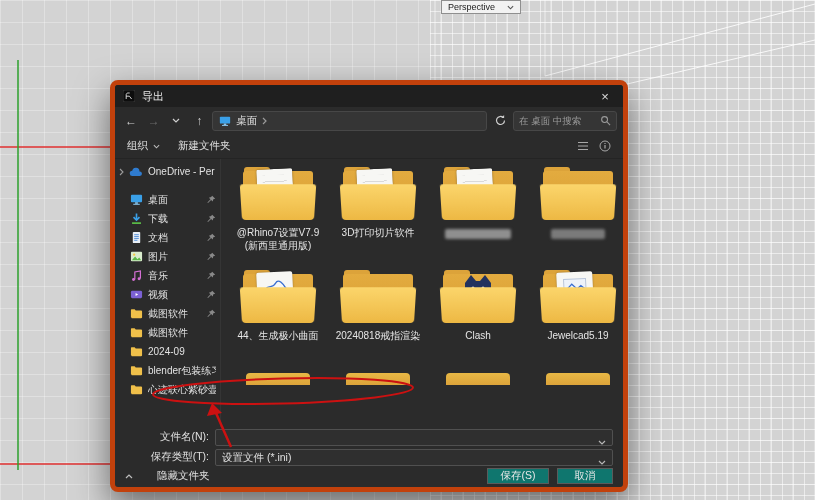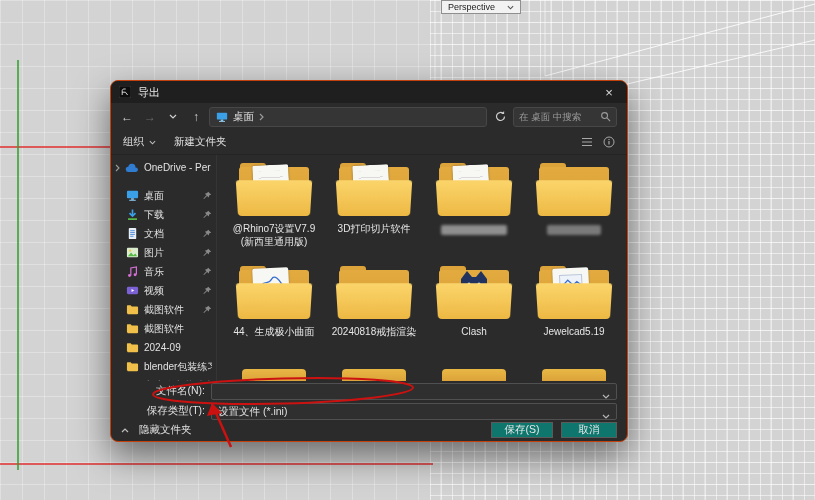--- a/index.html
+++ b/index.html
@@ -19,22 +19,22 @@
       linear-gradient(rgba(255,255,255,.55) 1px, transparent 1px),
       linear-gradient(90deg, rgba(255,255,255,.55) 1px, transparent 1px);
     background-size:11px 11px; }
   .bg-lines { position:absolute; inset:0; z-index:1; pointer-events:none; }
 
   .view-tab { position:absolute; left:441px; top:0; z-index:2; display:inline-flex; align-items:center; gap:12px;
     background:#f2f2f2; border:1px solid #8f8f8f; padding:1px 6px; font-size:9px; color:#222; }
   .view-tab svg { display:block; color:#555; }
 
   
-  .dialog { position:absolute; left:110px; top:80px; width:518px; height:362px; z-index:5;
-    background:#2b2b2b; color:#e4e4e4; border:1px solid #c2410c; border-radius:8px; overflow:hidden;
+  .dialog { position:absolute; left:110px; top:80px; width:518px; height:412px; z-index:5;
+    background:#2b2b2b; color:#e4e4e4; border:5px solid #c2410c; border-radius:8px; overflow:hidden;
     box-shadow:0 14px 34px rgba(0,0,0,.5); display:flex; flex-direction:column; font-size:11px; }
 
   .titlebar { height:22px; flex:0 0 22px; background:#1f1f1f; display:flex; align-items:center; padding-left:8px; }
   .app-icon { width:12px; height:12px; margin-right:7px; }
   .title-text { font-size:11px; color:#eaeaea; }
   .close-btn { margin-left:auto; width:36px; height:22px; display:flex; align-items:center; justify-content:center;
     color:#dcdcdc; font-size:13px; cursor:pointer; }
 
   .navbar { height:27px; flex:0 0 27px; display:flex; align-items:center; padding:0 6px; gap:3px; }
   .nav-btn { width:20px; height:20px; display:flex; align-items:center; justify-content:center;
@@ -92,21 +92,21 @@
   .fieldrow { height:20px; flex:0 0 20px; display:flex; align-items:center; gap:6px; padding:0 10px; }
   .flabel { width:84px; text-align:right; font-size:10.5px; color:#e0e0e0; }
   .fbox { flex:1; height:17px; background:#2f2f2f; border:1px solid #505050; border-radius:2px;
     display:flex; align-items:flex-end; padding:0 6px; gap:6px; }
   .fbox input { flex:1; min-width:0; background:transparent; border:none; outline:none; color:#e8e8e8;
     font-size:10.5px; font-family:inherit; }
   .fbox .fval { flex:1; font-size:10.5px; color:#e0e0e0; white-space:nowrap; overflow:hidden; }
   .fbox .chev { color:#b5b5b5; display:flex; }
 
   .bottombar { height:20px; flex:0 0 20px; display:flex; align-items:center; padding:0 10px 2px; }
-  .hide-folders { display:flex; align-items:center; gap:10px; font-size:10.5px; color:#e0e0e0; cursor:pointer; }
+  .hide-folders { display:flex; align-items:center; gap:24px; font-size:10.5px; color:#e0e0e0; cursor:pointer; }
   .hide-folders svg { color:#bdbdbd; }
   .btns { margin-left:auto; display:flex; gap:8px; }
   .btn { height:16px; background:#0f766e; border:1px solid #5b5b5b; border-radius:0; color:#e8e8e8;
     font-size:10.5px; display:flex; align-items:center; justify-content:center; cursor:pointer; }
   .btn.save { width:62px; }
   .btn.cancel { width:56px; }
 
   .annotation-layer { position:absolute; inset:0; z-index:10; pointer-events:none; }
 </style>
 </head>

